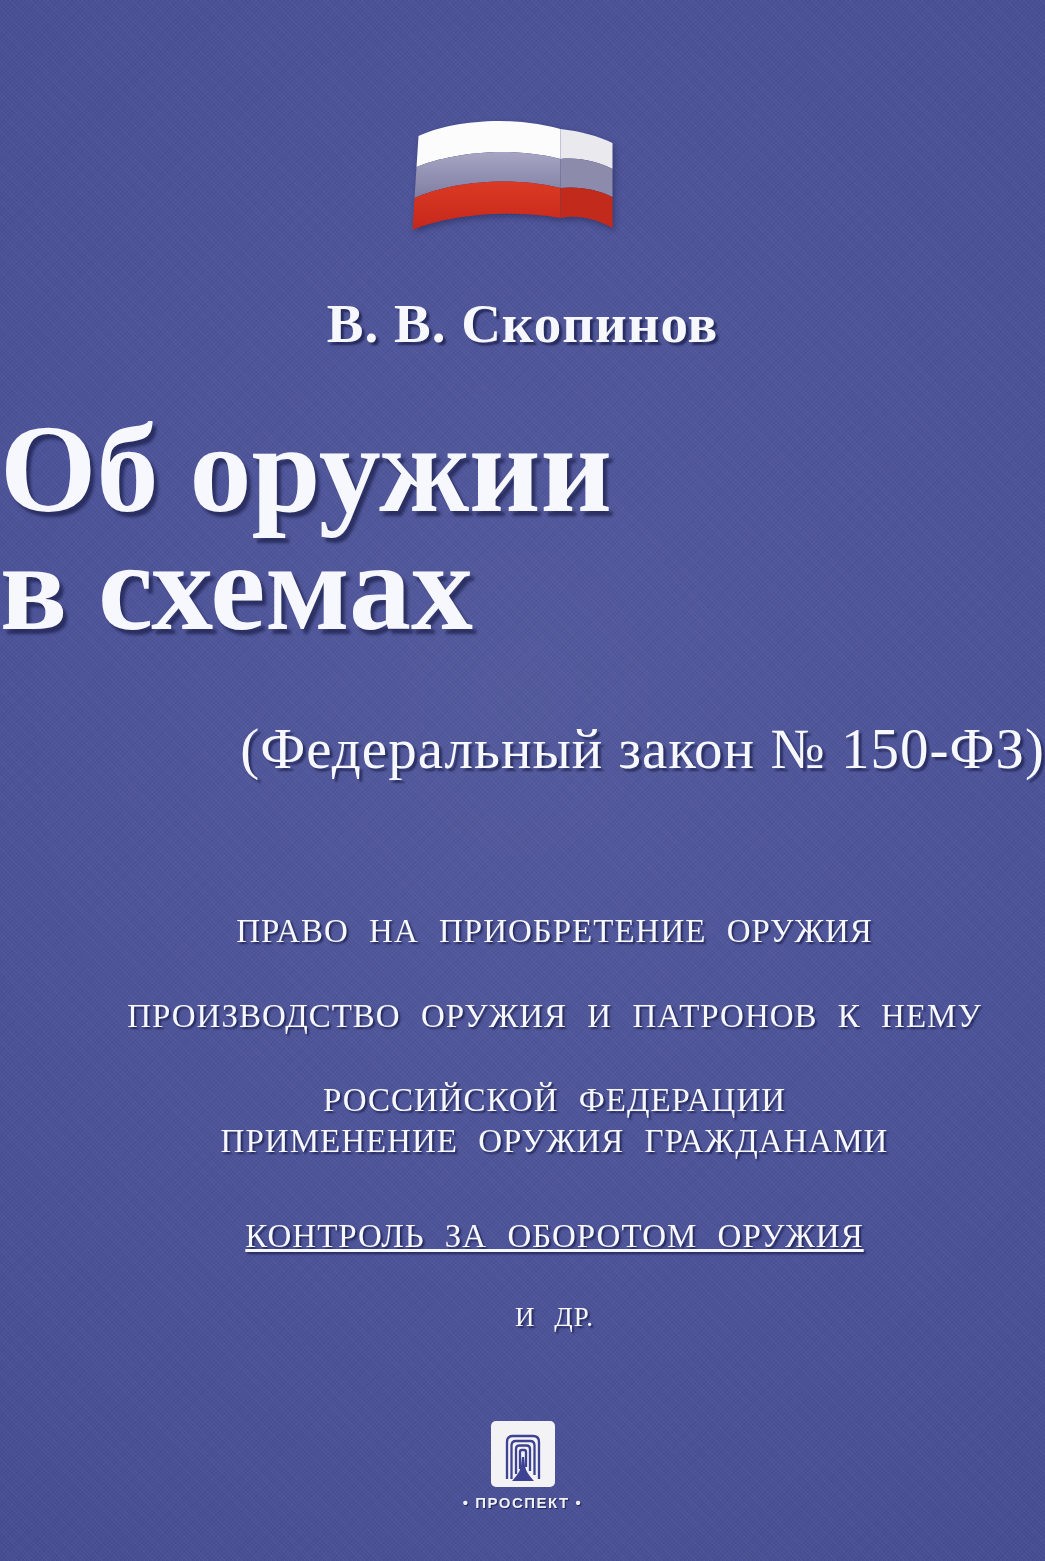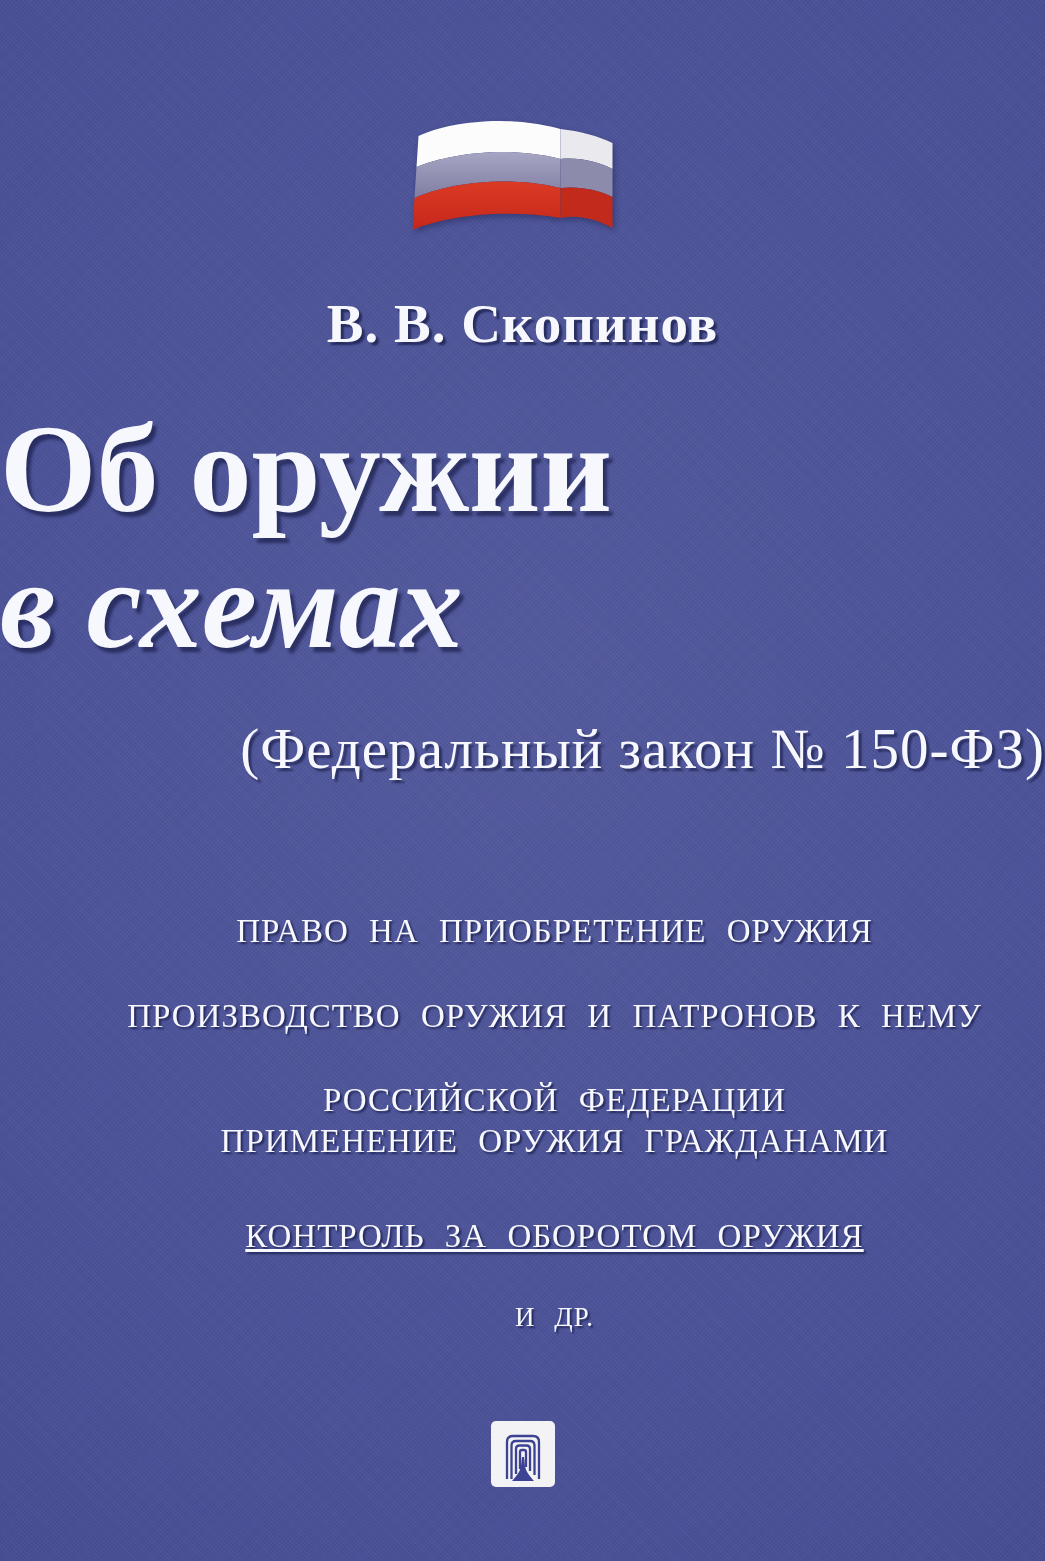--- a/index.html
+++ b/index.html
@@ -41,21 +41,21 @@
     letter-spacing: 1px;
     text-shadow: 3px 3px 2px rgba(12,16,55,0.60);
   }
   .title-line {
     position: absolute; left: 0; width: 100%;
     text-align: left;
     font-size: 124px; font-weight: bold; line-height: 1;
     text-shadow: 4px 5px 3px rgba(12,16,55,0.55);
   }
   .title-line1 { top: 408px; }
-  .title-line2 { top: 544px; font-style: italic; }
+  .title-line2 { top: 526px; }
   .subtitle {
     position: absolute; top: 720px; left: 0; width: 100%;
     text-align: right;
     font-size: 57px; font-weight: normal; line-height: 1;
     letter-spacing: 1px;
     text-shadow: 3px 3px 2px rgba(12,16,55,0.55);
   }
   .topic {
     position: absolute; left: 0; width: 100%;
     text-align: center;
@@ -134,15 +134,16 @@
     <svg class="publisher-logo" width="64" height="66" viewBox="0 0 64 66" xmlns="http://www.w3.org/2000/svg" aria-hidden="true">
       <rect x="0" y="0" width="64" height="66" rx="5" fill="#f3f3f5"></rect>
       <g stroke="#3d4292" stroke-width="2.3" fill="none">
         <path d="M16,58 L16,21 Q16,15 22,15 L42,15 Q48,15 48,21 L48,58"></path>
         <path d="M20.5,58 L20.5,24.5 Q20.5,20 25,20 L39,20 Q43.5,20 43.5,24.5 L43.5,54"></path>
         <path d="M25,53 L25,28 Q25,24.5 28.5,24.5 L35.5,24.5 Q39,24.5 39,28 L39,50"></path>
         <path d="M29,48 L29,31 Q29,29 31,29 L33,29 Q35,29 35,31 L35,46"></path>
       </g>
       <path d="M21,60 C26,54 29,51 30,45 L31,36 L33,36 L34,45 C35,51 38,54 43,60 Z" fill="#3d4292"></path>
     </svg>
+    <div class="publisher-label">• ПРОСПЕКТ •</div>
   </div>
 
 </div>
 
 </body></html>

